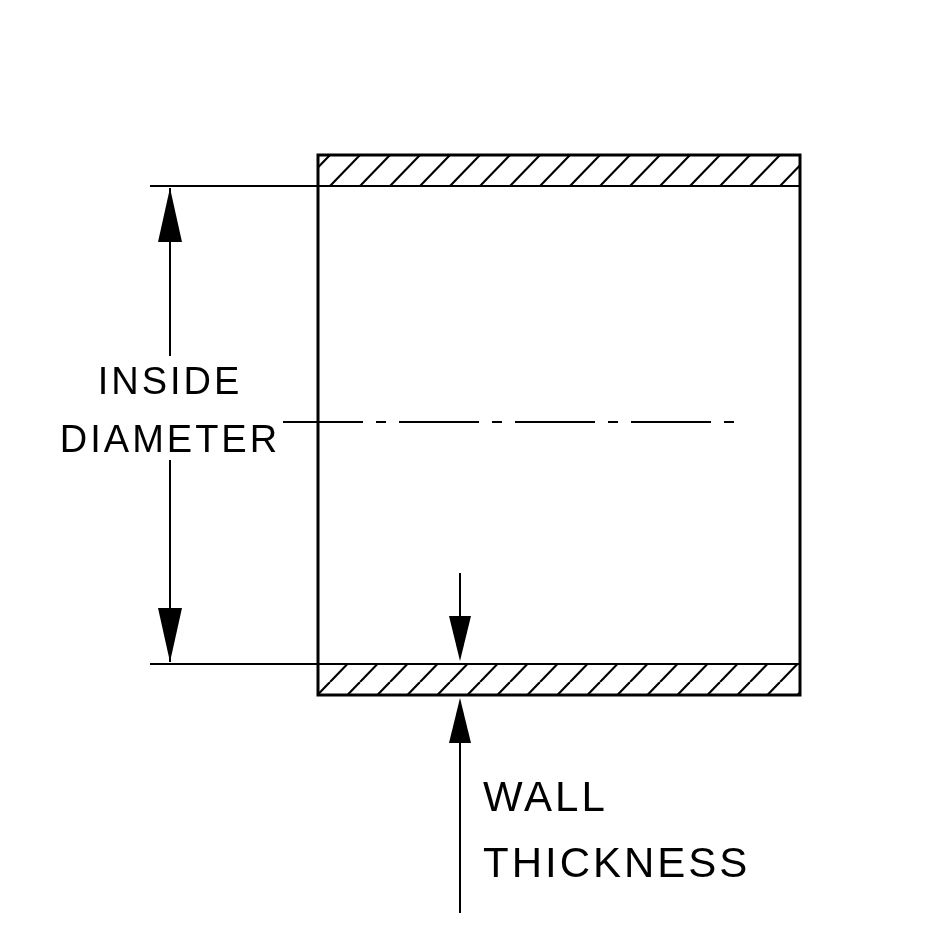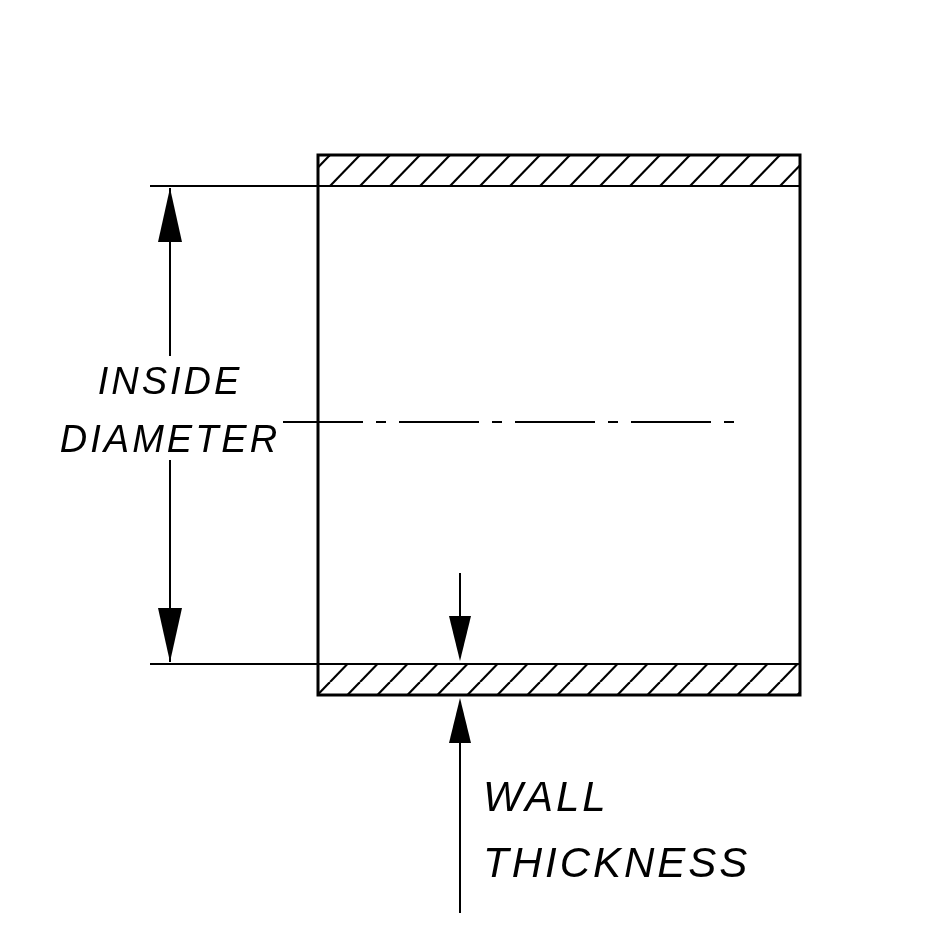--- a/index.html
+++ b/index.html
@@ -10,21 +10,20 @@
     width: 949px;
     height: 945px;
     background: var(--bg, #ffffff);
     font-family: "Liberation Sans", sans-serif;
     overflow: hidden;
   }
   .stage {
     position: relative;
     width: 949px;
     height: 827px;
-    font-style: italic;
   }
   svg { display: block; }
   .stroke {
     stroke: var(--ink, #000000);
     fill: none;
     stroke-linecap: butt;
   }
   .outline { stroke-width: 3; }
   .thin { stroke-width: 2; }
   .centerline { stroke-dasharray: 80 13 10 13; }

